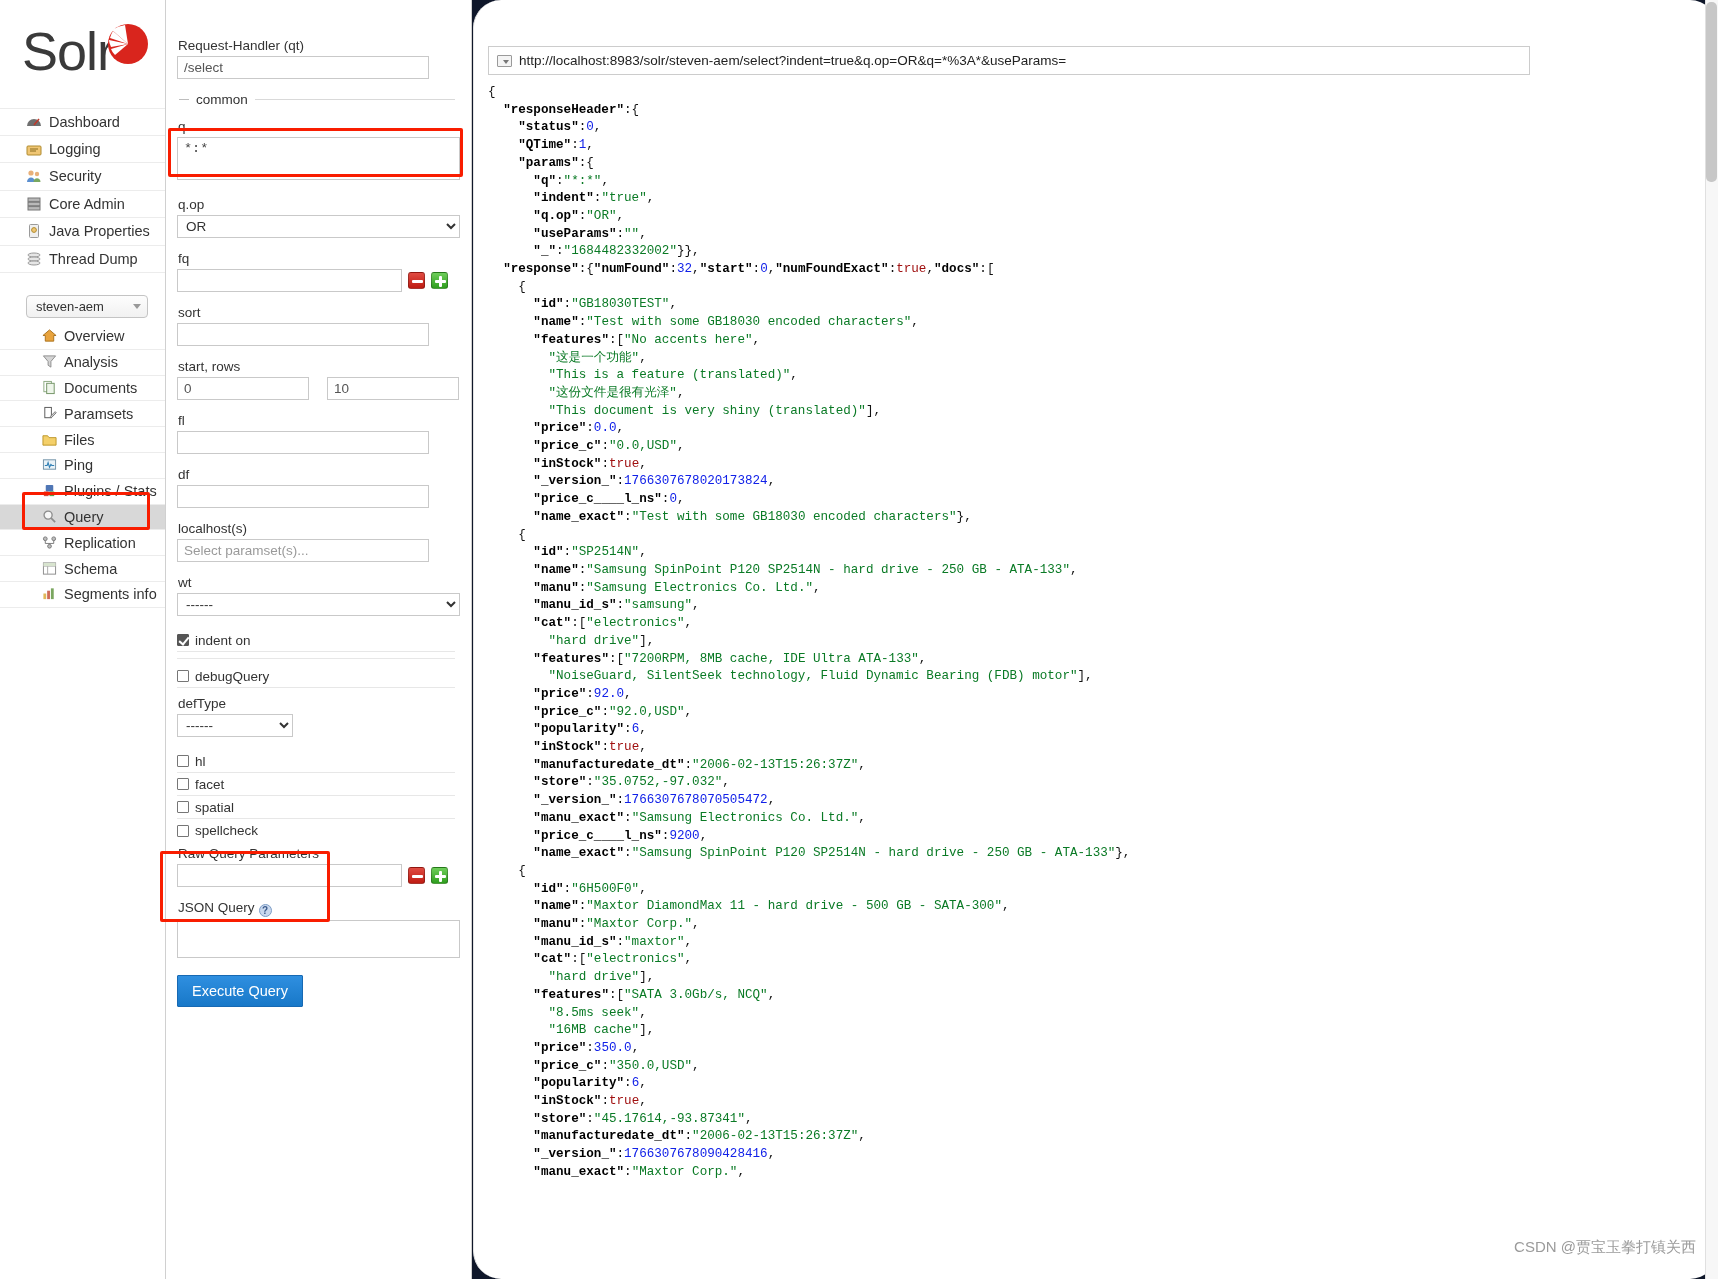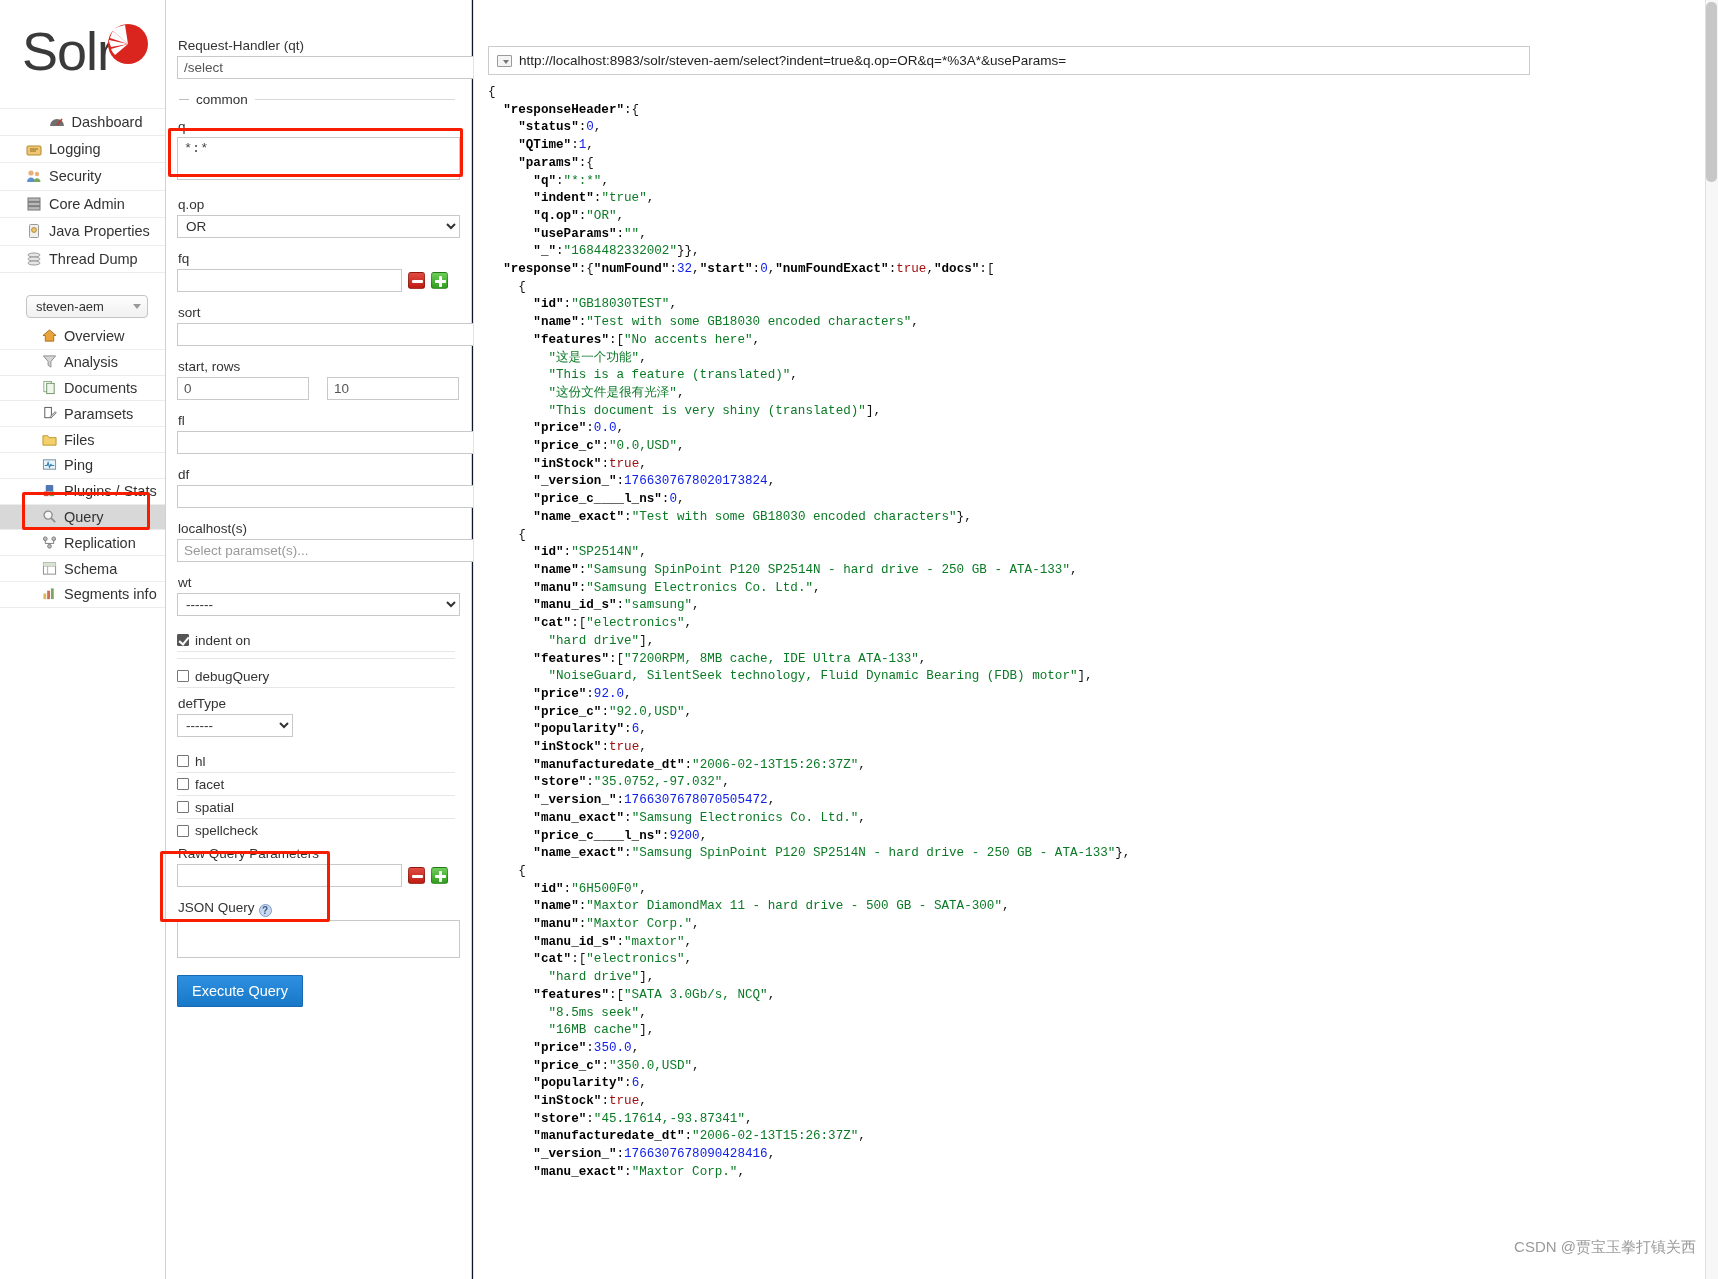--- a/index.html
+++ b/index.html
@@ -32,21 +32,21 @@
     display: flex; align-items: center;
     gap: 7px;
     height: 27.5px;
     padding-left: 26px;
     font-size: 14.5px;
     color: #333;
     border-bottom: 1px solid #ececec;
     cursor: pointer;
     white-space: nowrap;
   }
-  .nav-item:first-child { border-top: 1px solid #ececec; justify-content: center; }
+  .nav-item:first-child { border-top: 1px solid #ececec; }
   .nav-ico {
     width: 16px; height: 16px;
     flex: 0 0 16px;
     display: inline-block;
     position: relative;
   }
 
   
   #core-select-wrap { padding: 22px 0 6px 26px; }
   #core-select {
@@ -89,31 +89,32 @@
     border-left: 1px solid #d0d0d0;
     border-right: 1px solid #d0d0d0;
     padding: 38px 16px 0 11px;
   }
   #result-col {
     position: absolute; left: 473px; top: 0;
     width: 1245px; height: 1279px;
     background: #fff;
     border-left: 1px solid #e3e3e3;
     padding: 0;
+    border-radius: 28px;
   }
 
   
   .f-label {
     font-size: 13.5px;
     color: #333;
     margin: 0 0 3px 1px;
     display: block;
   }
   .f-text {
-    width: 312px; height: 23px;
+    width: 252px; height: 23px;
     border: 1px solid #c9c9c9;
     font-size: 13.5px;
     color: #555;
     padding: 2px 6px;
     font-family: "Liberation Sans", sans-serif;
     background: #fff;
   }
   .f-text::placeholder { color: #9a9a9a; }
   .f-row { margin-bottom: 13px; }
 

